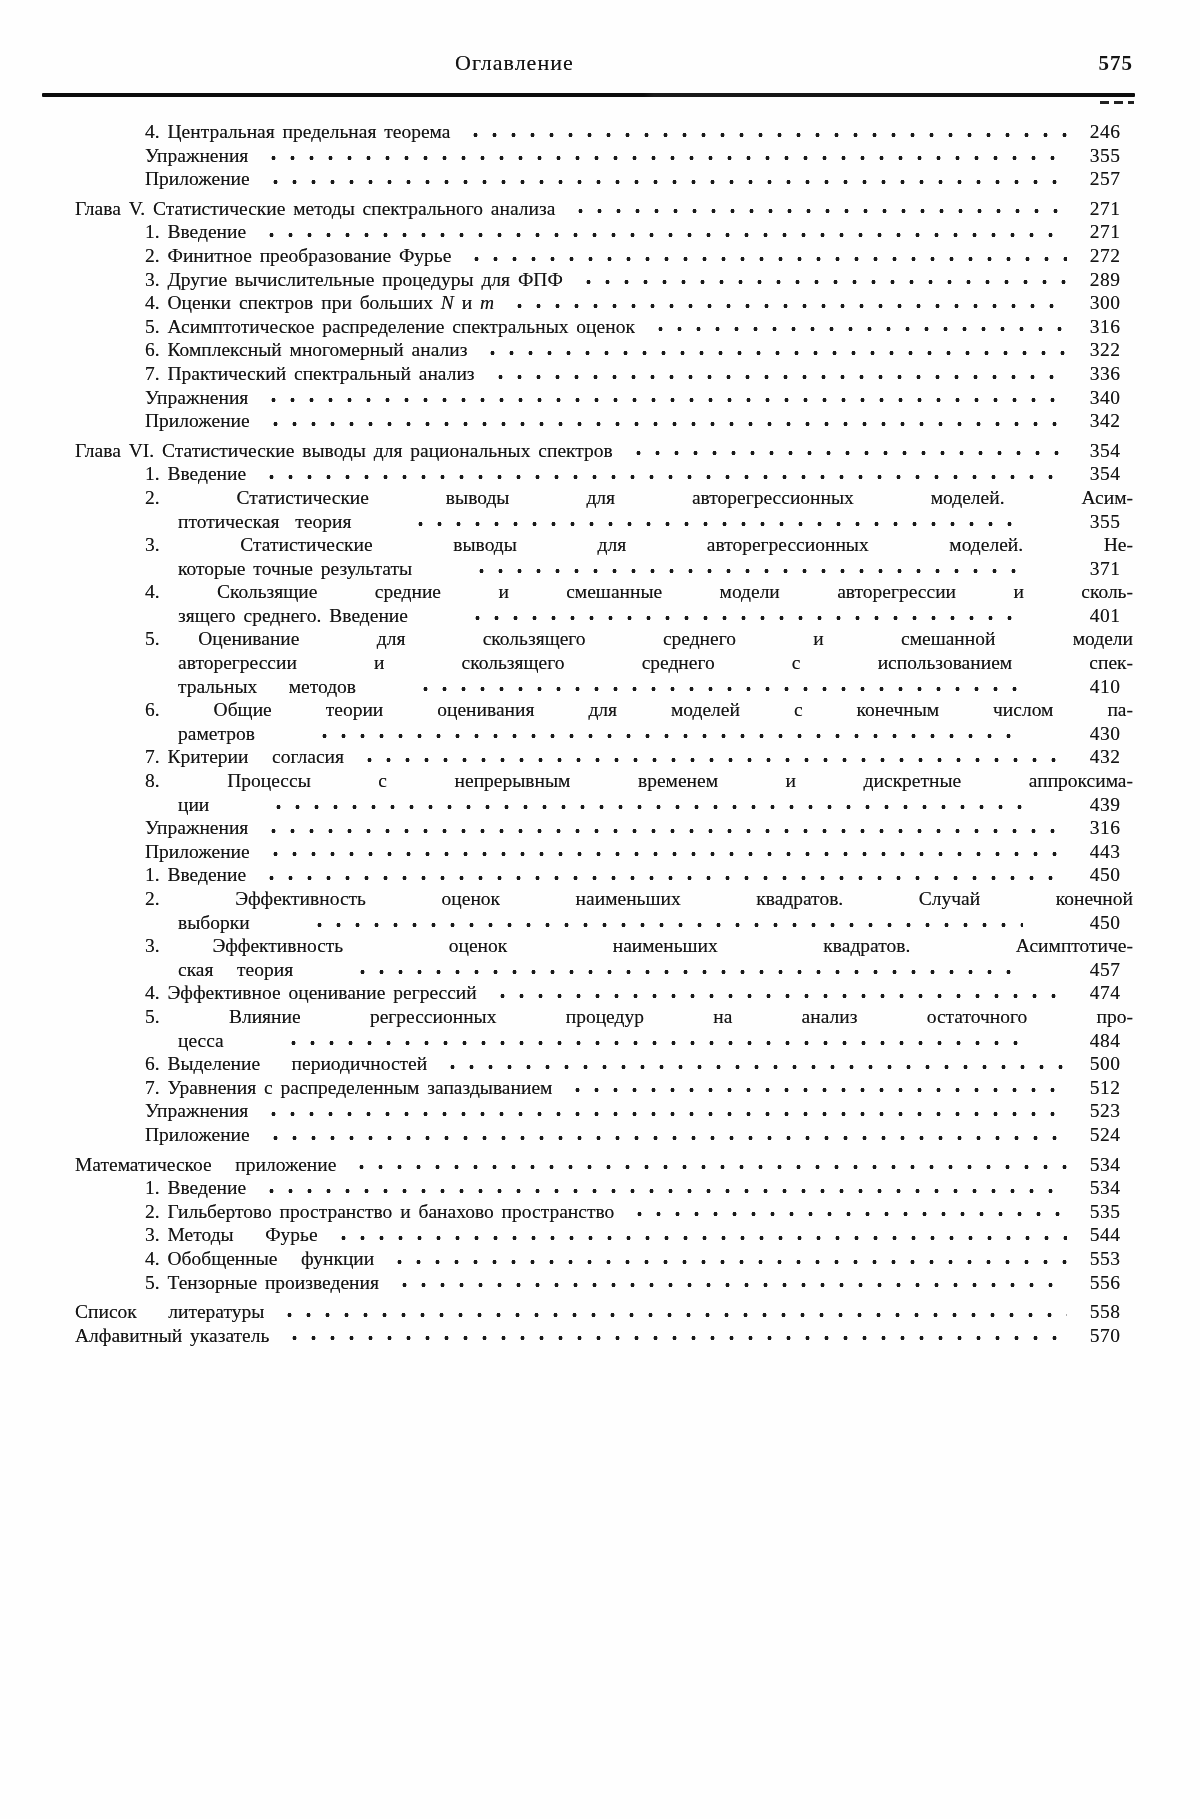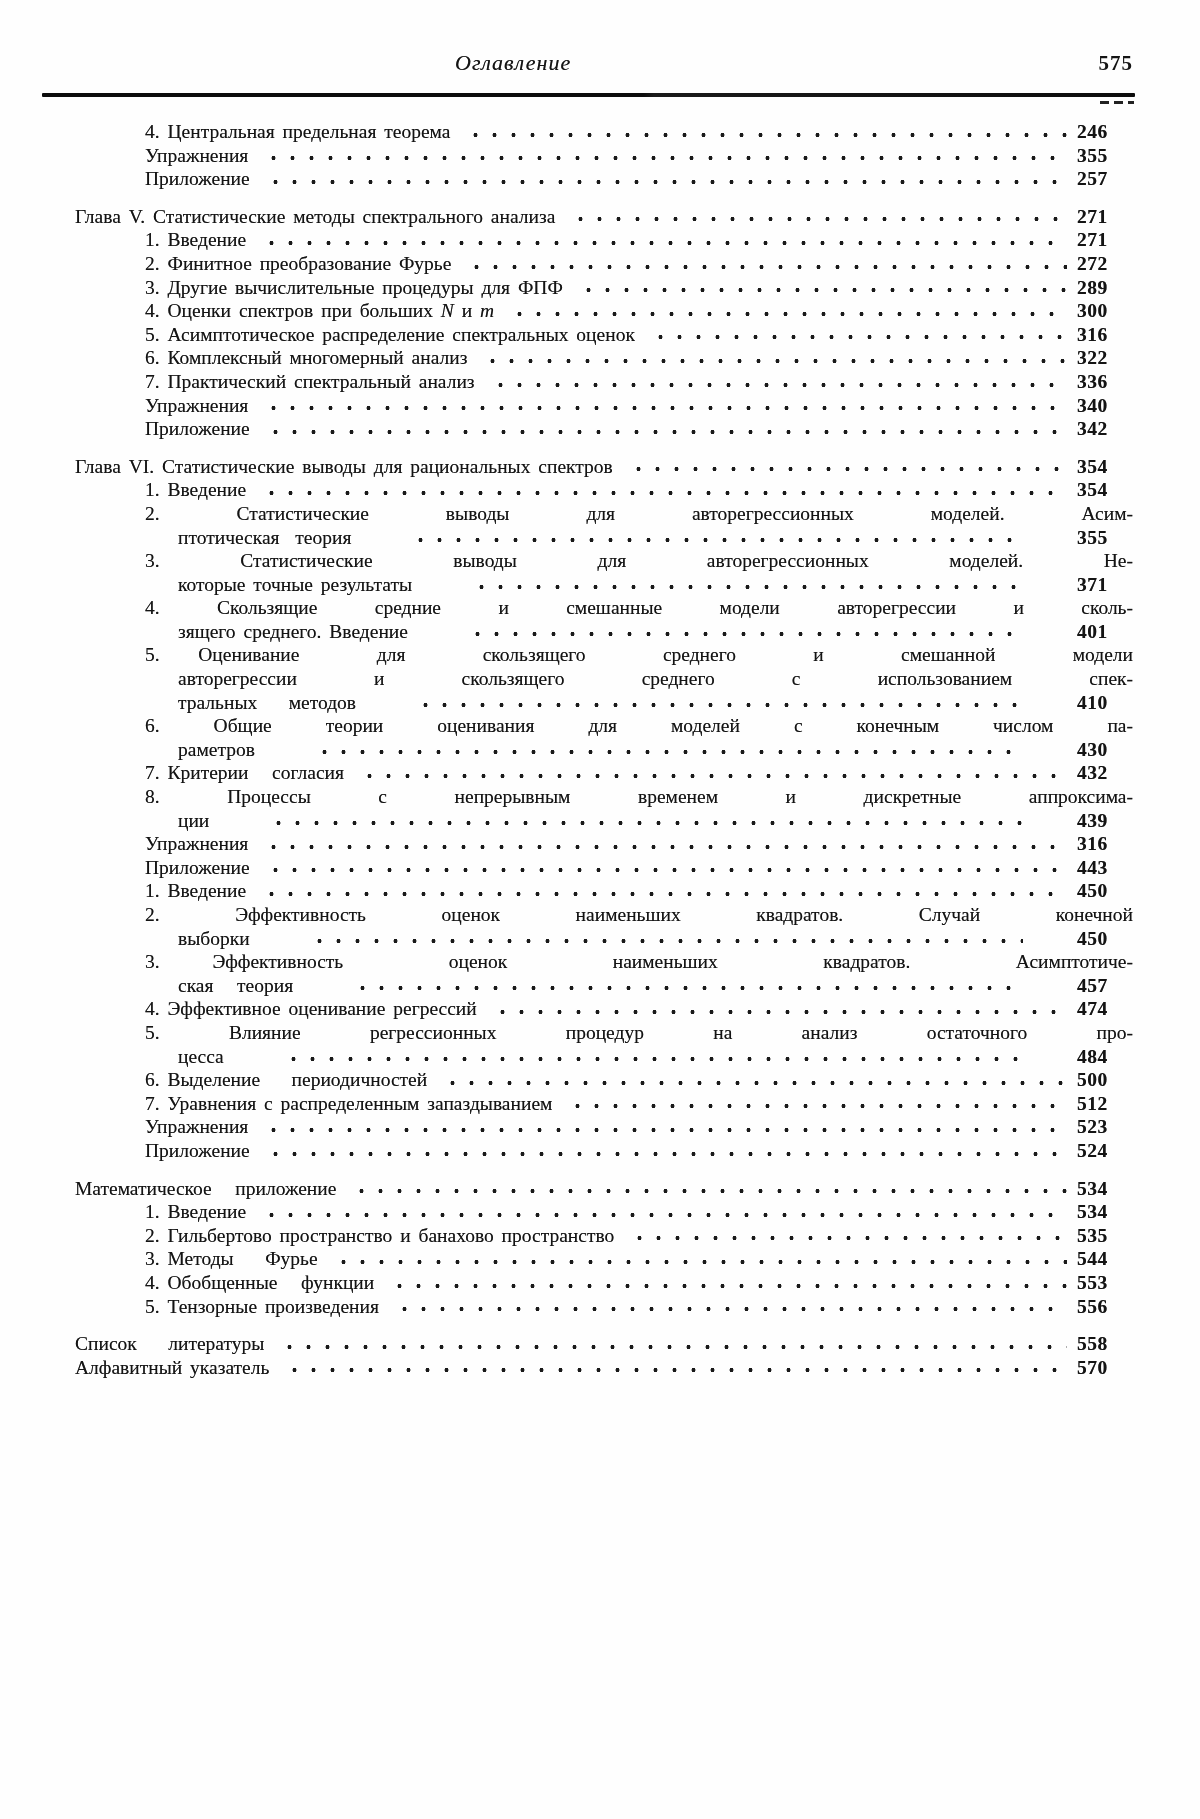--- a/index.html
+++ b/index.html
@@ -23,21 +23,20 @@
   
   .runhead {
     position: relative;
     height: 44px;
     margin-top: 50px;
   }
   .runhead .title {
     position: absolute;
     left: 455px;
     top: 0;
-    font-style: italic;
     font-size: 22px;
     letter-spacing: 1px;
     text-shadow: 0 0 0.4px rgba(0,0,0,0.55);
   }
   .runhead .folio {
     position: absolute;
     right: 67px;
     top: 1px;
     font-size: 21px;
     font-weight: bold;
@@ -68,21 +67,21 @@
     width: 1058px;
     font-size: 19.5px;
     line-height: 23.6px;
     word-spacing: 3px;
     text-shadow: 0 0 0.4px rgba(0,0,0,0.5);
   }
   .row {
     display: flex;
     align-items: baseline;
   }
-  .row.gap { margin-top: 14px; }
+  .row.gap { margin-top: 6px; }
   .ind-ch { padding-left: 0; }
   .ind-it { padding-left: 70px; }
   .ind-co { padding-left: 103px; gap: 44px; }
   .txt {
     white-space: pre-wrap;
     flex: 0 1 auto;
   }
   .row.nopage .txt {
     flex: 1 1 auto;
     text-align: justify;
@@ -95,22 +94,22 @@
     margin: 0 10px 0 13px;
     min-width: 24px;
     background-image: radial-gradient(circle, #191919 1.8px, rgba(0,0,0,0) 2.2px);
     background-size: 19px 8px;
     background-repeat: repeat-x;
     background-position: 3px calc(100% - 5px);
   }
   .pg {
     flex: 0 0 auto;
     min-width: 56px;
-    text-align: left;
-    font-weight: bold;
+    text-align: center;
+    font-weight: normal;
     letter-spacing: 0.5px;
   }
 </style>
 </head>
 <body>
 
 <div class="page">
 
   <div class="runhead">
     <span class="title">Оглавление</span>

